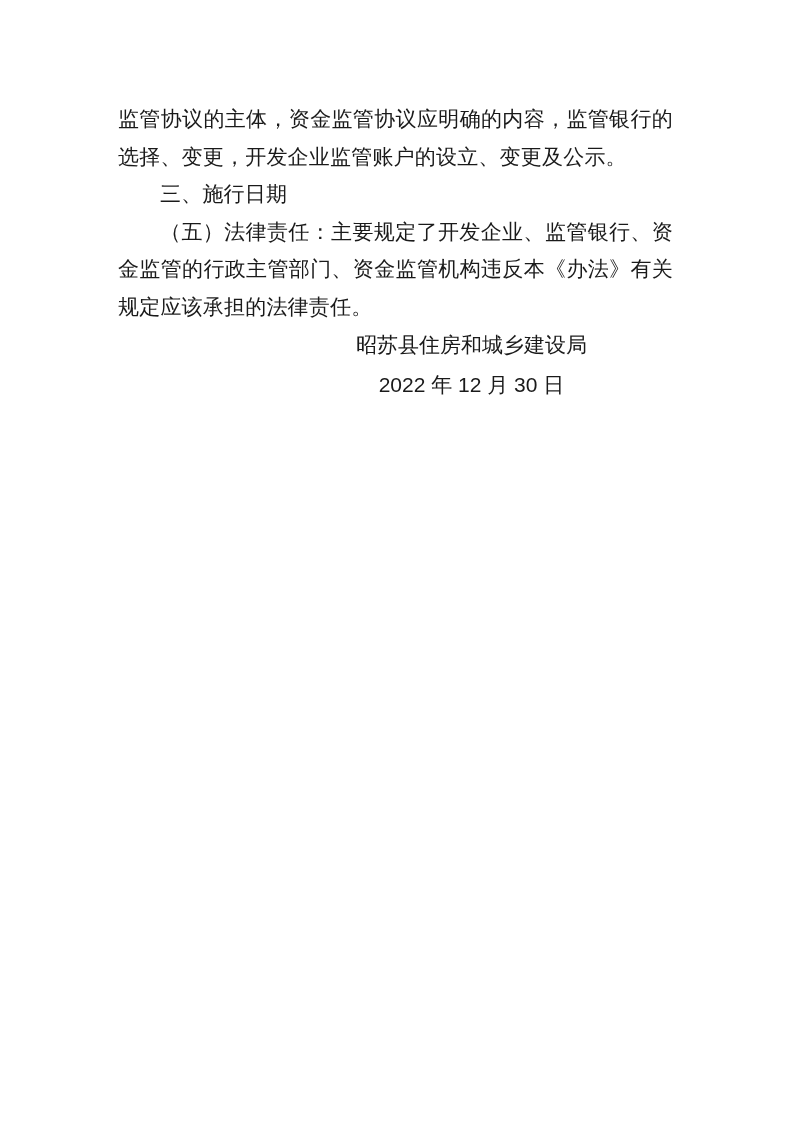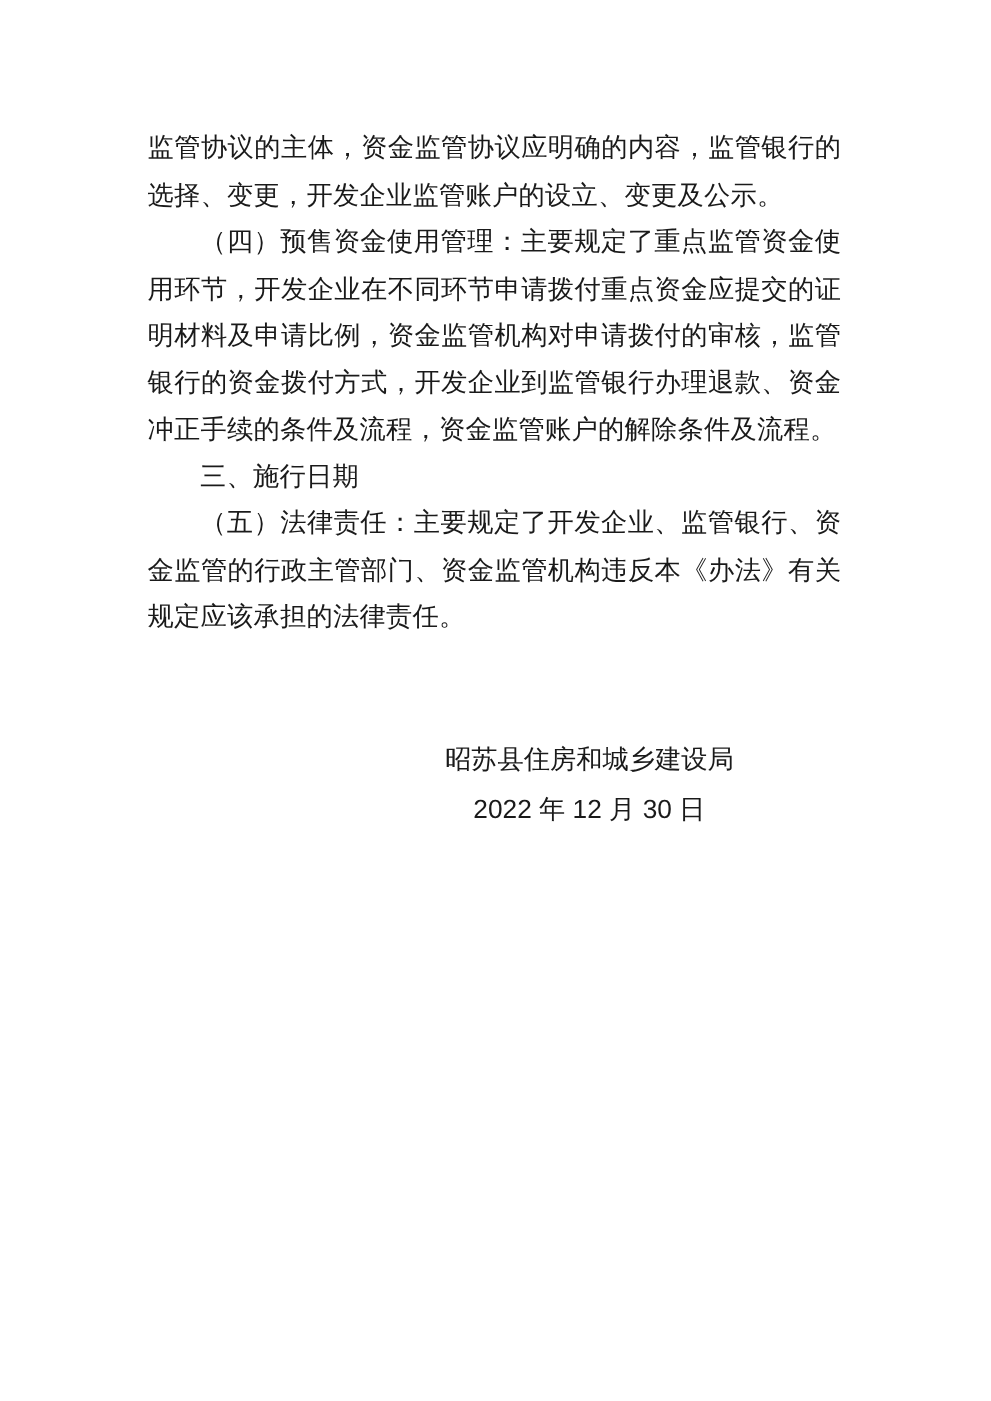--- a/index.html
+++ b/index.html
@@ -28,38 +28,36 @@
     line-height: 37.5px;
     text-align: justify;
     text-justify: inter-character;
     letter-spacing: 0.2px;
     color: #1a1a1a;
   }
   .doc-body p.indent {
     text-indent: 2em;
   }
   .signature-block {
-    margin-top: 75px;
     padding-left: 152px;
     text-align: center;
   }
   .signature-block div {
     font-size: 21px;
     line-height: 40px;
     color: #1a1a1a;
     white-space: nowrap;
   }
 </style>
 </head>
 <body>
 
 <div class="page">
   <div class="doc-body">
     <p>监管协议的主体，资金监管协议应明确的内容，监管银行的选择、变更，开发企业监管账户的设立、变更及公示。</p>
-    <p class="indent">（四）预售资金使用管理：主要规定了重点监管资金使用环节，开发企业在不同环节申请拨付重点资金应提交的证明材料及申请比例，资金监管机构对申请拨付的审核，监管银行的资金拨付方式，开发企业到监管银行办理退款、资金冲正手续的条件及流程，资金监管账户的解除条件及流程。</p>
     <p class="indent">三、施行日期</p>
     <p class="indent">（五）法律责任：主要规定了开发企业、监管银行、资金监管的行政主管部门、资金监管机构违反本《办法》有关规定应该承担的法律责任。</p>
   </div>
 
   <div class="signature-block">
     <div>昭苏县住房和城乡建设局</div>
     <div>2022 年 12 月 30 日</div>
   </div>
 </div>
 

